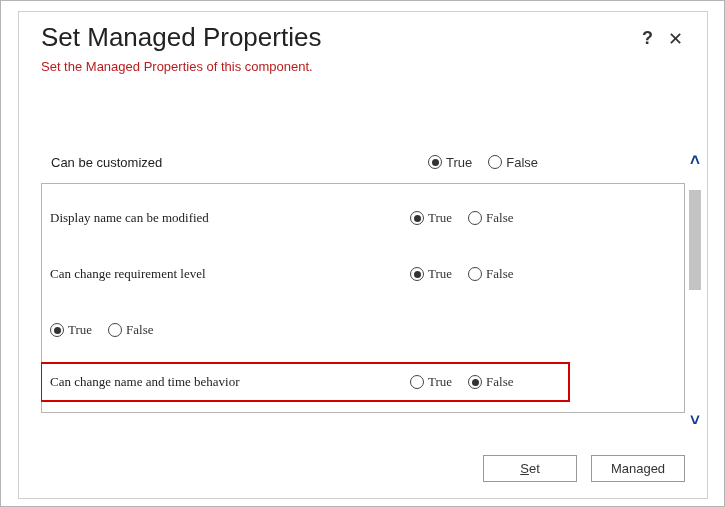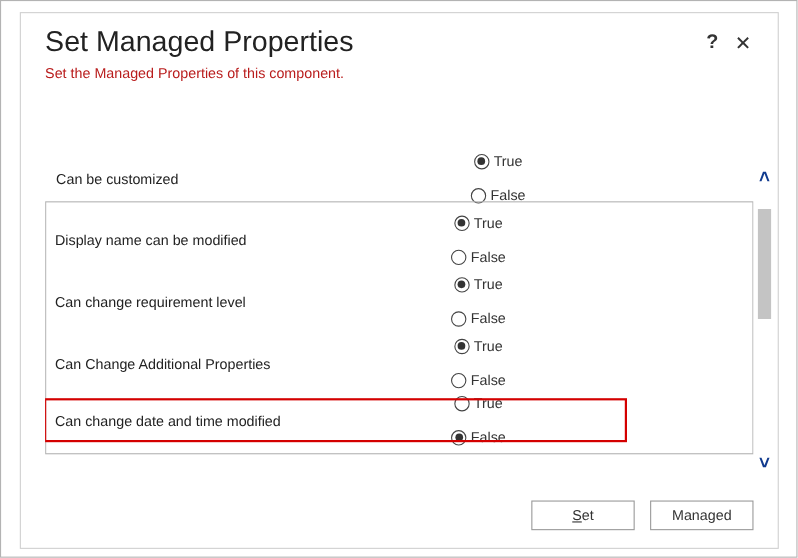--- a/index.html
+++ b/index.html
@@ -102,31 +102,31 @@
     border:1px solid #b3b3b3;
     position:relative;
     padding-top:6px;
     padding-bottom:6px;
   }
   .prop-row{
     display:flex;
     align-items:center;
     height:56px;
     padding: 0 8px;
+    font-family: Liberation Serif, serif;
   }
   .prop-label{
     flex: 0 0 360px;
     font-size:13px;
     color:#222;
   }
   .radio-group{
     display:flex;
     align-items:center;
     gap:16px;
-    flex-direction:column;
   }
   .radio{
     display:flex;
     align-items:center;
     gap:4px;
     font-size:13px;
     cursor:pointer;
   }
   .r-outer{
     width:14px;height:14px;
@@ -226,35 +226,34 @@
               <span>True</span>
             </div>
             <div class="radio">
               <span class="r-outer"></span>
               <span>False</span>
             </div>
           </div>
         </div>
 
         <div class="prop-row">
-          <div class="prop-label">Can Change Additional Properties</div>
           <div class="radio-group">
             <div class="radio">
               <span class="r-outer sel"></span>
               <span>True</span>
             </div>
             <div class="radio">
               <span class="r-outer"></span>
               <span>False</span>
             </div>
           </div>
         </div>
 
         <div class="prop-row" style="height:48px">
-          <div class="prop-label">Can change date and time modified</div>
+          <div class="prop-label">Can change name and time behavior</div>
           <div class="radio-group">
             <div class="radio">
               <span class="r-outer"></span>
               <span>True</span>
             </div>
             <div class="radio">
               <span class="r-outer sel"></span>
               <span>False</span>
             </div>
           </div>

